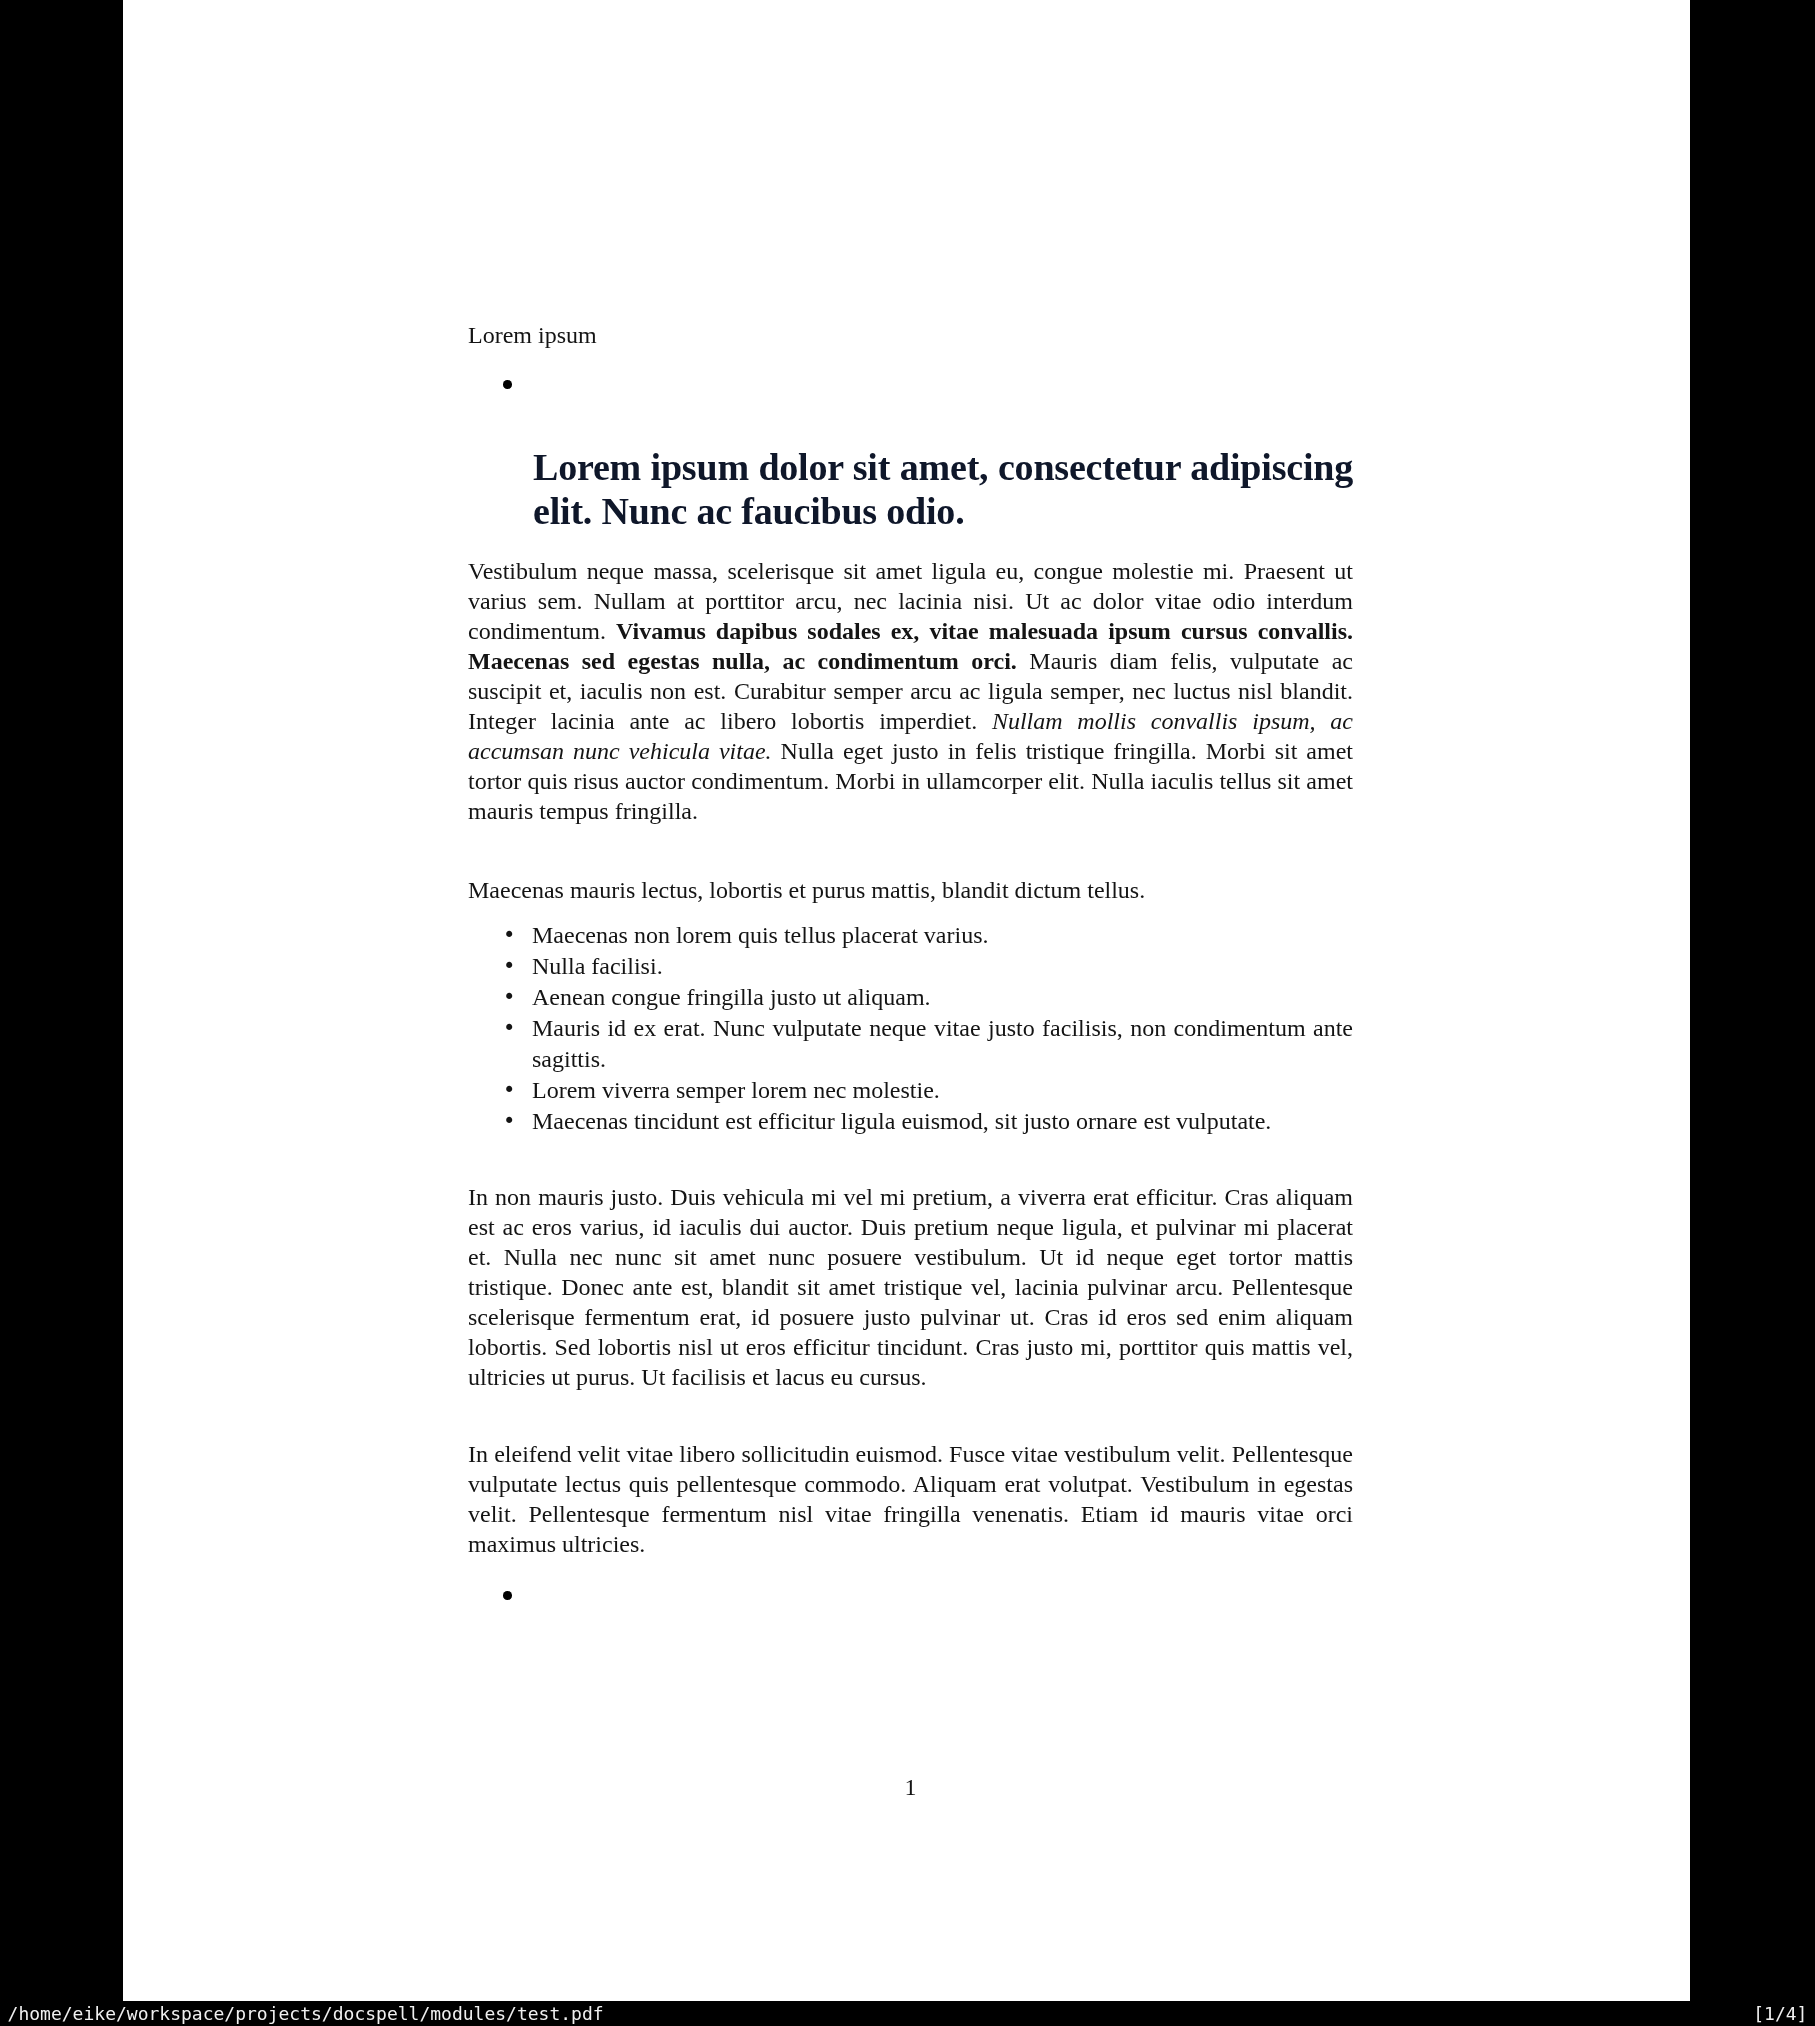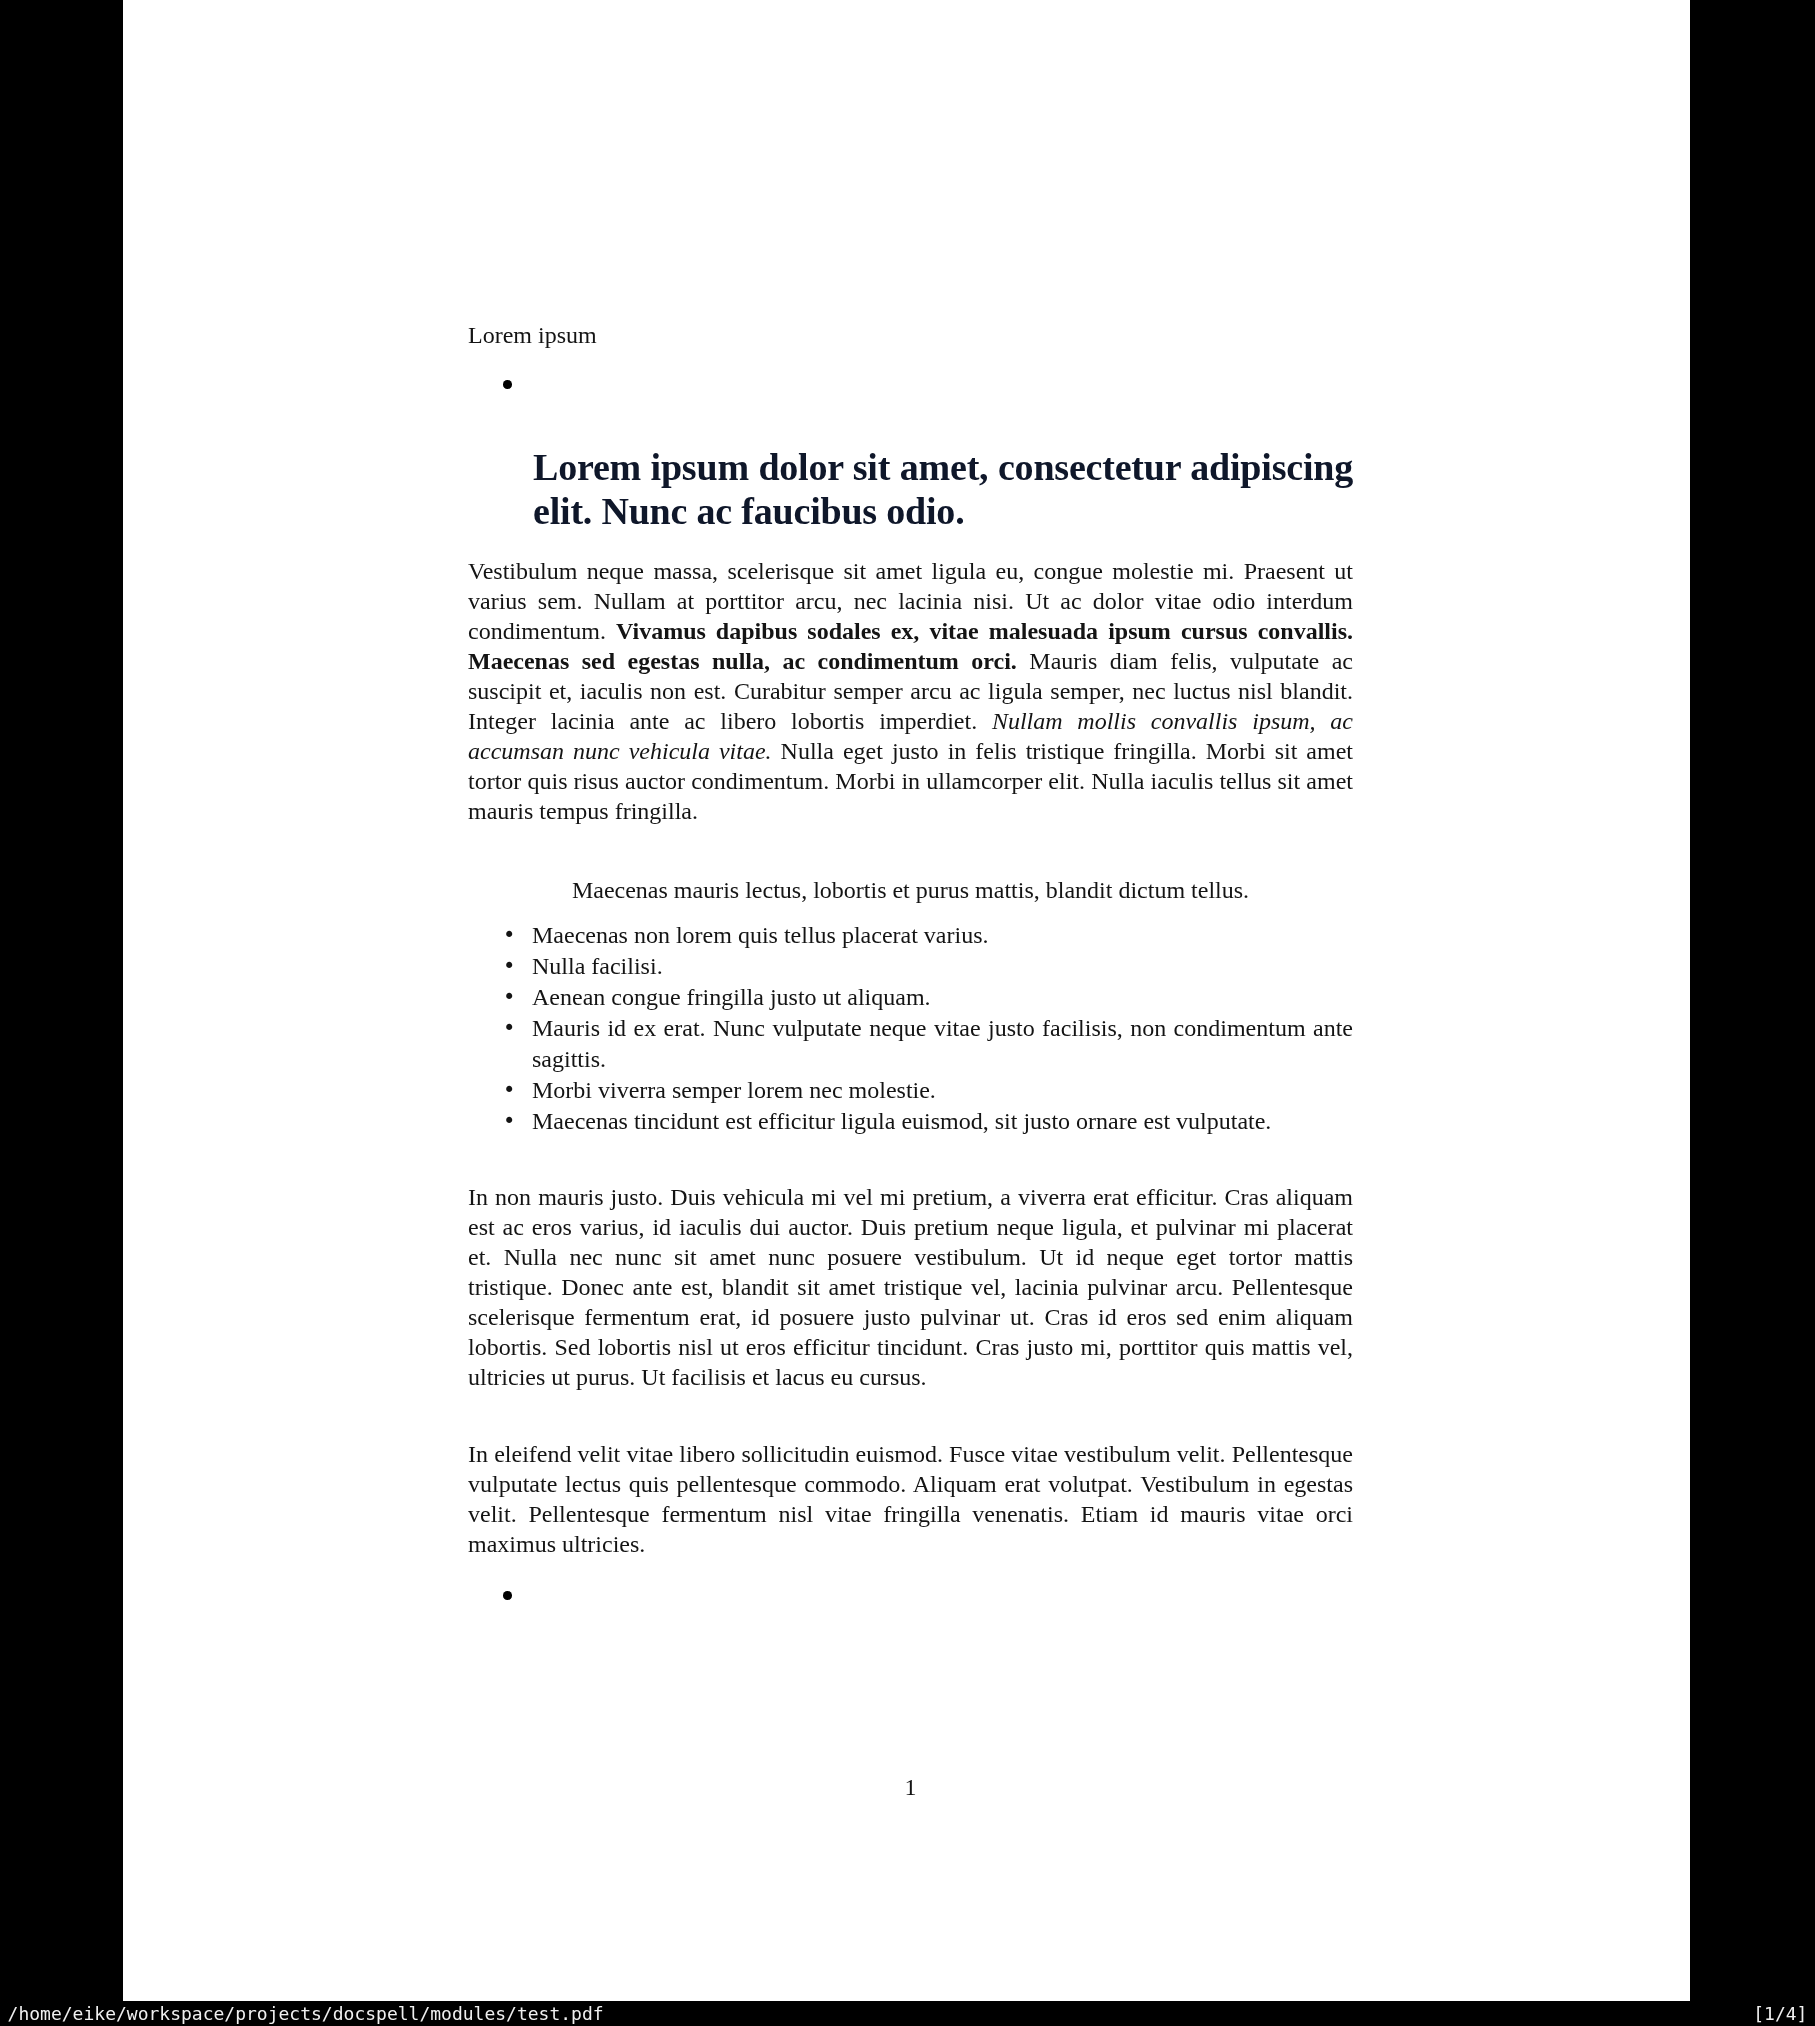--- a/index.html
+++ b/index.html
@@ -55,21 +55,21 @@
     letter-spacing: -0.2px;
   }
   .para {
     left: 345px;
     width: 885px;
     font-size: 24px;
     line-height: 30px;
     text-align: justify;
   }
   .p1 { top: 556px; }
-  .p2 { top: 875px; text-align: center; }
+  .p2 { top: 875px; text-align: left; }
   .p3 { top: 1182px; }
   .p4 { top: 1439px; }
   .doc-list {
     left: 380px;
     top: 920px;
     width: 850px;
     font-size: 24px;
     line-height: 31px;
   }
   .li { display: flex; }
@@ -142,21 +142,21 @@
       <div class="li">
         <span class="li-bullet">•</span>
         <div class="li-text">Aenean congue fringilla justo ut aliquam.</div>
       </div>
       <div class="li">
         <span class="li-bullet">•</span>
         <div class="li-text">Mauris id ex erat. Nunc vulputate neque vitae justo facilisis, non condi­mentum ante sagittis.</div>
       </div>
       <div class="li">
         <span class="li-bullet">•</span>
-        <div class="li-text">Morbi viverra semper lorem nec molestie.</div>
+        <div class="li-text">Lorem viverra semper lorem nec molestie.</div>
       </div>
       <div class="li">
         <span class="li-bullet">•</span>
         <div class="li-text">Maecenas tincidunt est efficitur ligula euismod, sit justo ornare est vulpu­tate.</div>
       </div>
     </div>
 
     <div class="abs para p3">In non mauris justo. Duis vehicula mi vel mi pretium, a viverra erat efficitur. Cras aliquam est ac eros varius, id iaculis dui auctor. Duis pretium neque ligula, et pulvinar mi placerat et. Nulla nec nunc sit amet nunc posuere vestibulum. Ut id neque eget tortor mattis tristique. Donec ante est, blandit sit amet tristique vel, lacinia pulvinar arcu. Pellentesque scelerisque fermentum erat, id posuere justo pulvinar ut. Cras id eros sed enim aliquam lobortis. Sed lobortis nisl ut eros efficitur tincidunt. Cras justo mi, porttitor quis mattis vel, ultricies ut purus. Ut facilisis et lacus eu cursus.</div>
 
     <div class="abs para p4">In eleifend velit vitae libero sollicitudin euismod. Fusce vitae vestibulum velit. Pellentesque vulputate lectus quis pellentesque commodo. Aliquam erat volutpat. Vestibulum in egestas velit. Pellentesque fermentum nisl vitae fringilla venenatis. Etiam id mauris vitae orci maximus ultricies.</div>

